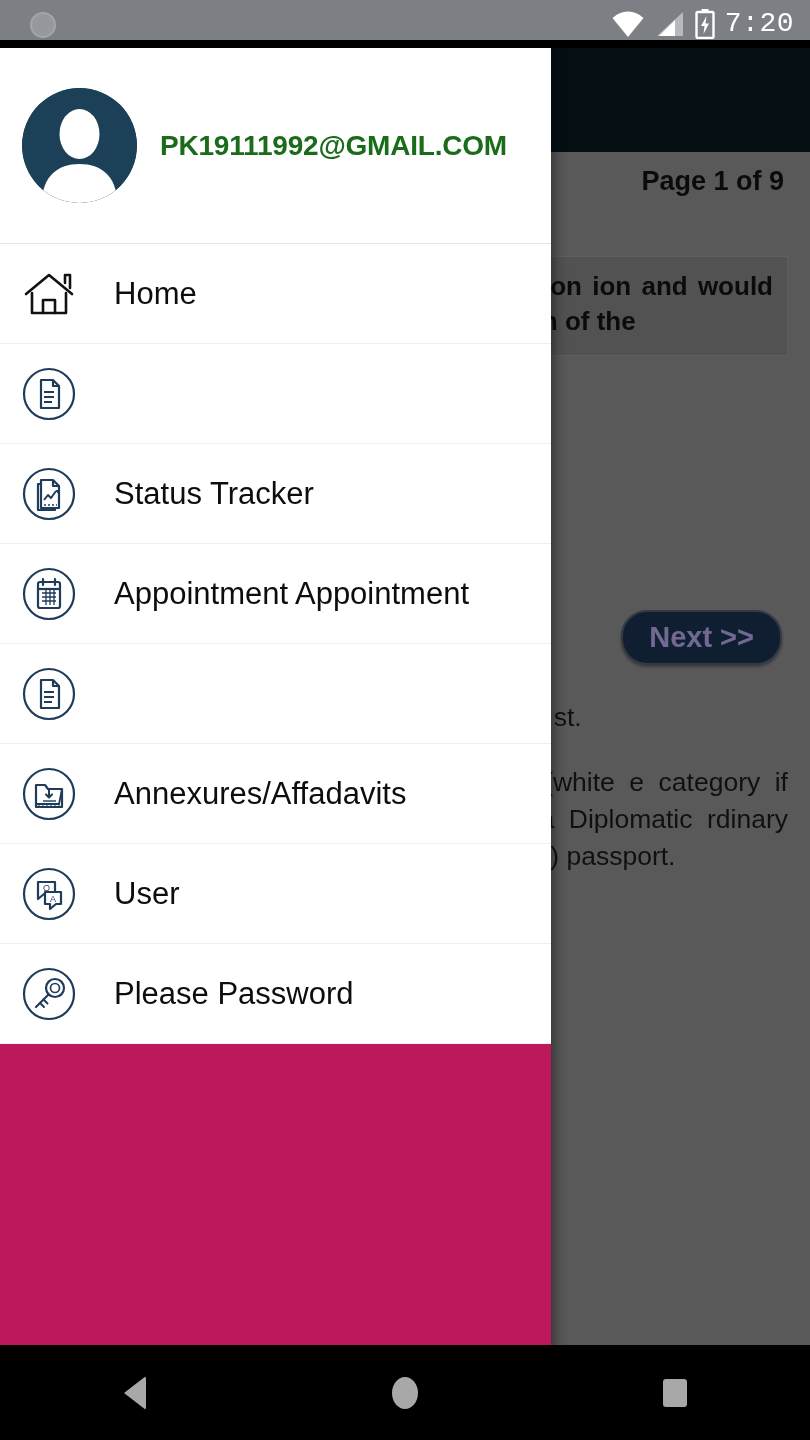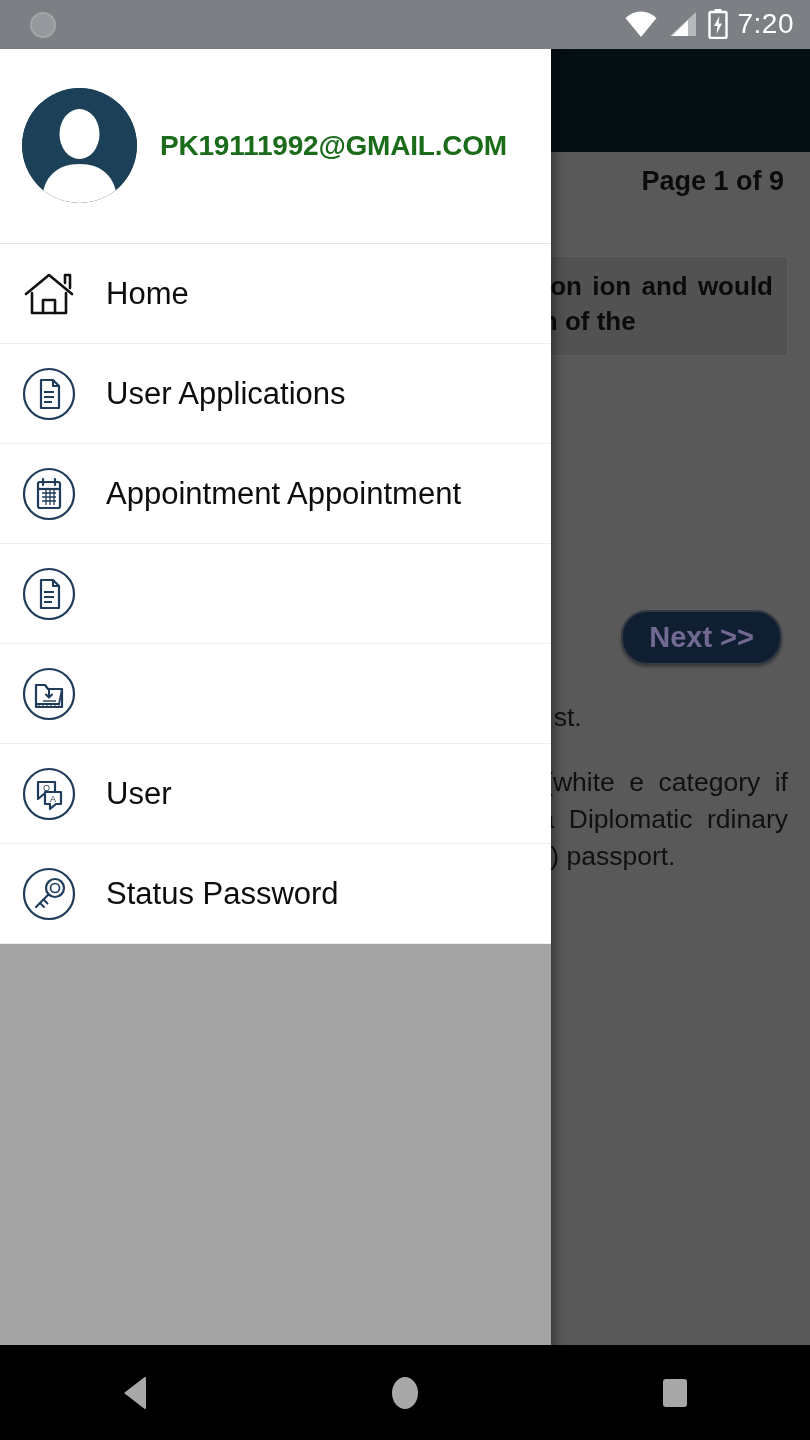--- a/index.html
+++ b/index.html
@@ -12,23 +12,24 @@
   #screen {
     position: relative;
     width: 810px; height: 1440px;
     overflow: hidden;
     background: #000;
   }
 
   
   #statusbar {
     position: absolute; top: 0; left: 0;
-    width: 810px; height: 49px;
+    width: 810px; height: 40px;
     background: #7c7f84;
     z-index: 40;
+    font-family: Liberation Mono, monospace;
   }
   .sb-left { position: absolute; left: 30px; top: 12px; }
   .notif-dot {
     width: 26px; height: 26px; border-radius: 50%;
     background: #9a9da1;
     border: 2px solid #a9acb0;
     opacity: .85;
   }
   .sb-right {
     position: absolute; right: 16px; top: 0; height: 48px;
@@ -111,21 +112,21 @@
     position: absolute; top: 48px; left: 0;
     width: 810px; height: 1297px;
     background: rgba(0,0,0,.42);
     z-index: 20;
   }
 
   
   #drawer {
     position: absolute; top: 48px; left: 0;
     width: 551px; height: 1371px;
-    background: #a3a3a3;
+    background: #be185d;
     z-index: 30;
     overflow: hidden;
     box-shadow: 3px 0 12px rgba(0,0,0,.45);
   }
   #drawer-header {
     height: 196px;
     display: flex; align-items: center;
     padding-left: 22px;
     background: #fff;
     border-bottom: 1px solid #e3e3e3;
@@ -155,21 +156,21 @@
     padding-left: 20px;
     background: #fff;
   }
   .menu-icon {
     width: 58px; height: 58px;
     flex: 0 0 auto;
     display: flex; align-items: center; justify-content: center;
   }
   .menu-icon svg { display: block; }
   .menu-label {
-    margin-left: 28px;
+    margin-left: 36px;
     font-size: 31px;
     color: #0d0d0d;
     font-weight: 400;
     white-space: nowrap;
   }
 
   
   #navbar {
     position: absolute; bottom: 0; left: 0;
     width: 810px; height: 95px;
@@ -248,23 +249,36 @@
 
       <div class="menu-item">
         <span class="menu-icon">
           <svg width="56" height="56" viewBox="0 0 56 56" fill="none" stroke="#1f3c5a" stroke-width="2.2" stroke-linejoin="round">
             <circle cx="28" cy="28" r="25"></circle>
             <path d="M20 14 h12 l6 6 v22 h-18 z" fill="#fff"></path>
             <path d="M32 14 v6 h6"></path>
             <path d="M23 26 h10 M23 31 h10 M23 36 h8" stroke-width="1.9"></path>
           </svg>
         </span>
-        <span class="menu-label">User Applications</span>
-      </div>
-
+      </div>
+
+      <div class="menu-item">
+        <span class="menu-icon">
+          <svg width="56" height="56" viewBox="0 0 56 56" fill="none" stroke="#1f3c5a" stroke-width="2.2" stroke-linejoin="round">
+            <circle cx="28" cy="28" r="25"></circle>
+            <path d="M17 18 h11 v8 h6 v18 h-17 z" fill="#fff"></path>
+            <path d="M20 14 h12 l6 6 v22 h-18 z" fill="#fff"></path>
+            <path d="M32 14 v6 h6"></path>
+            <path d="M23 34 l4 -5 l3 3 l5 -7" stroke-width="2"></path>
+            <path d="M35 25 h2 v2" stroke-width="2"></path>
+            <path d="M23 39 h13" stroke-width="1.6" stroke-dasharray="2 2"></path>
+          </svg>
+        </span>
+        <span class="menu-label">Status Tracker</span>
+      </div>
 
       <div class="menu-item">
         <span class="menu-icon">
           <svg width="56" height="56" viewBox="0 0 56 56" fill="none" stroke="#1f3c5a" stroke-width="2.2" stroke-linejoin="round">
             <circle cx="28" cy="28" r="25"></circle>
             <rect x="17" y="16" width="22" height="26" rx="2" fill="#fff"></rect>
             <path d="M17 23 h22"></path>
             <path d="M22 13 v6 M34 13 v6" stroke-linecap="round"></path>
             <path d="M21 27 h14 M21 31 h14 M21 35 h14 M25 24 v15 M29 24 v15 M33 24 v15" stroke-width="1.3"></path>
           </svg>
@@ -289,20 +303,21 @@
         <span class="menu-icon">
           <svg width="56" height="56" viewBox="0 0 56 56" fill="none" stroke="#1f3c5a" stroke-width="2.2" stroke-linejoin="round">
             <circle cx="28" cy="28" r="25"></circle>
             <path d="M15 41 v-22 h9 l3 4 h14 v18 z" fill="#fff"></path>
             <path d="M41 23 l-3 15 h-23" stroke-width="1.8"></path>
             <path d="M28 24 v7 M25 28.5 l3 3 l3 -3" stroke-width="2" stroke-linecap="round"></path>
             <path d="M22 35 h13" stroke-width="1.4"></path>
             <path d="M17 39 h22" stroke-width="1.2" stroke-dasharray="2 2"></path>
           </svg>
         </span>
+        <span class="menu-label">Annexures/Affadavits</span>
       </div>
 
       <div class="menu-item">
         <span class="menu-icon">
           <svg width="56" height="56" viewBox="0 0 56 56" fill="none" stroke="#1f3c5a" stroke-width="2.2" stroke-linejoin="round">
             <circle cx="28" cy="28" r="25"></circle>
             <path d="M17 16 h17 v12 h-11 l-6 5 z" fill="#fff"></path>
             <path d="M24 26 h16 v12 h-5 l-6 5 v-5 h-5 z" fill="#fff"></path>
             <text x="25.5" y="25" font-size="9" fill="#1f3c5a" stroke="none" font-family="Liberation Sans, sans-serif" text-anchor="middle">Q</text>
             <text x="32" y="36" font-size="9" fill="#1f3c5a" stroke="none" font-family="Liberation Sans, sans-serif" text-anchor="middle">A</text>
@@ -314,21 +329,21 @@
       <div class="menu-item">
         <span class="menu-icon">
           <svg width="56" height="56" viewBox="0 0 56 56" fill="none" stroke="#1f3c5a" stroke-width="2.2" stroke-linejoin="round">
             <circle cx="28" cy="28" r="25"></circle>
             <circle cx="34" cy="22" r="9" fill="#fff"></circle>
             <circle cx="34" cy="22" r="4.5" stroke-width="1.7"></circle>
             <path d="M27.5 28.5 L15 41" stroke-linecap="round"></path>
             <path d="M19 37 l4 4 M22.5 33.5 l4 4" stroke-width="1.9" stroke-linecap="round"></path>
           </svg>
         </span>
-        <span class="menu-label">Status Password</span>
+        <span class="menu-label">Please Password</span>
       </div>
 
 
     </div>
   </div>
 
   <div id="statusbar">
     <div class="sb-left">
       <div class="notif-dot"></div>
     </div>

